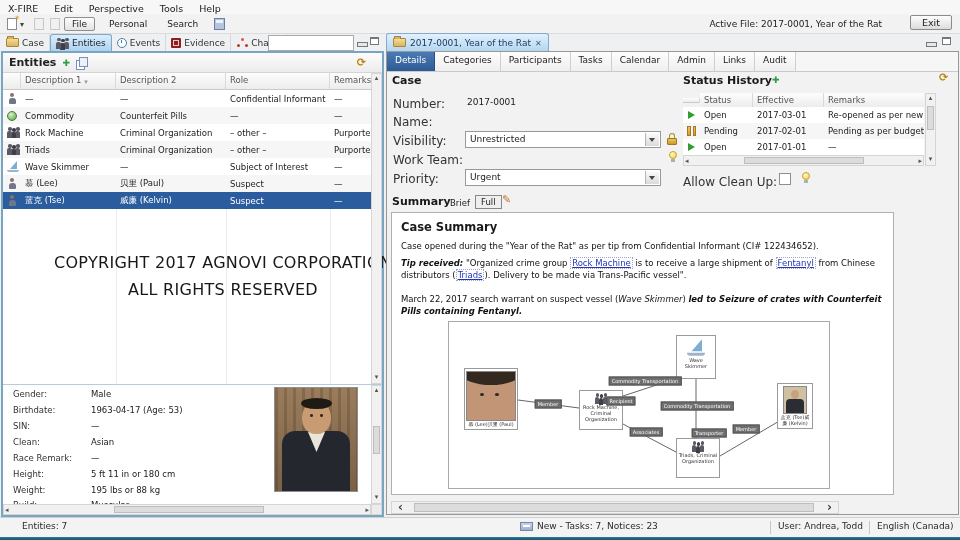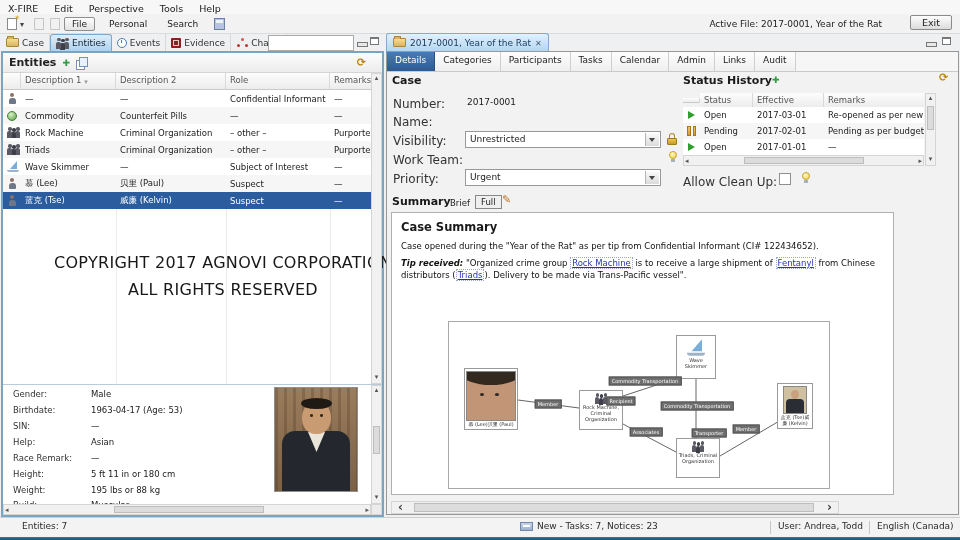--- a/index.html
+++ b/index.html
@@ -291,21 +291,21 @@
 
   <div class="detdiv"></div>
 
   <div class="details">
     <span class="dlabel" style="top:4px">Gender:</span>
       <span class="dvalue" style="top:4px">Male</span>
     <span class="dlabel" style="top:20px">Birthdate:</span>
       <span class="dvalue" style="top:20px">1963-04-17 (Age: 53)</span>
     <span class="dlabel" style="top:36px">SIN:</span>
       <span class="dvalue" style="top:36px">—</span>
-    <span class="dlabel" style="top:52px">Help:</span>
+    <span class="dlabel" style="top:52px">Clean:</span>
       <span class="dvalue" style="top:52px">Asian</span>
     <span class="dlabel" style="top:68px">Race Remark:</span>
       <span class="dvalue" style="top:68px">—</span>
     <span class="dlabel" style="top:84px">Height:</span>
       <span class="dvalue" style="top:84px">5 ft 11 in or 180 cm</span>
     <span class="dlabel" style="top:100px">Weight:</span>
       <span class="dvalue" style="top:100px">195 lbs or 88 kg</span>
     <span class="dlabel" style="top:115px">Build:</span>
       <span class="dvalue" style="top:115px">Muscular</span>
     <div class="mainphoto">
@@ -423,20 +423,23 @@
     <span class="ic ic-pencil" style="position:absolute;left:115px;top:122px"></span>
 
     <div class="sumbox">
       <div class="h1" style="position:absolute;left:9px;top:7px;font-size:11.5px">Case Summary</div>
       <div class="sumtxt" style="top:28px">
         <span>Case opened during the "Year of the Rat" as per tip from Confidential Informant (CI# 122434652).</span>
       </div>
       <div class="sumtxt" style="top:45px">
         <span class="bi">Tip received:</span><span> "Organized crime group </span><span class="lnk">Rock Machine</span><span> is to receive a large shipment of </span><span class="lnk">Fentanyl</span><span> from Chinese distributors (</span><span class="lnk">Triads</span><span>). Delivery to be made via Trans-Pacific vessel".</span>
       </div>
+      <div class="sumtxt" style="top:81px">
+        <span>March 22, 2017 search warrant on suspect vessel (</span><span style="font-style:italic">Wave Skimmer</span><span>) </span><span class="bi">led to Seizure of crates with Counterfeit Pills containing Fentanyl.</span>
+      </div>
 
       <div class="diagram">
         <svg class="dsvg" width="380" height="166">
           <line x1="69" y1="78" x2="130" y2="86" stroke="#666" stroke-width="1"></line>
           <line x1="174" y1="74" x2="232" y2="55" stroke="#666" stroke-width="1"></line>
           <line x1="247" y1="57" x2="247" y2="116" stroke="#666" stroke-width="1"></line>
           <line x1="174" y1="102" x2="227" y2="130" stroke="#666" stroke-width="1"></line>
           <line x1="271" y1="134" x2="332" y2="98" stroke="#666" stroke-width="1"></line>
         </svg>
         <div class="dnode" style="left:15px;top:46px;width:54px">

